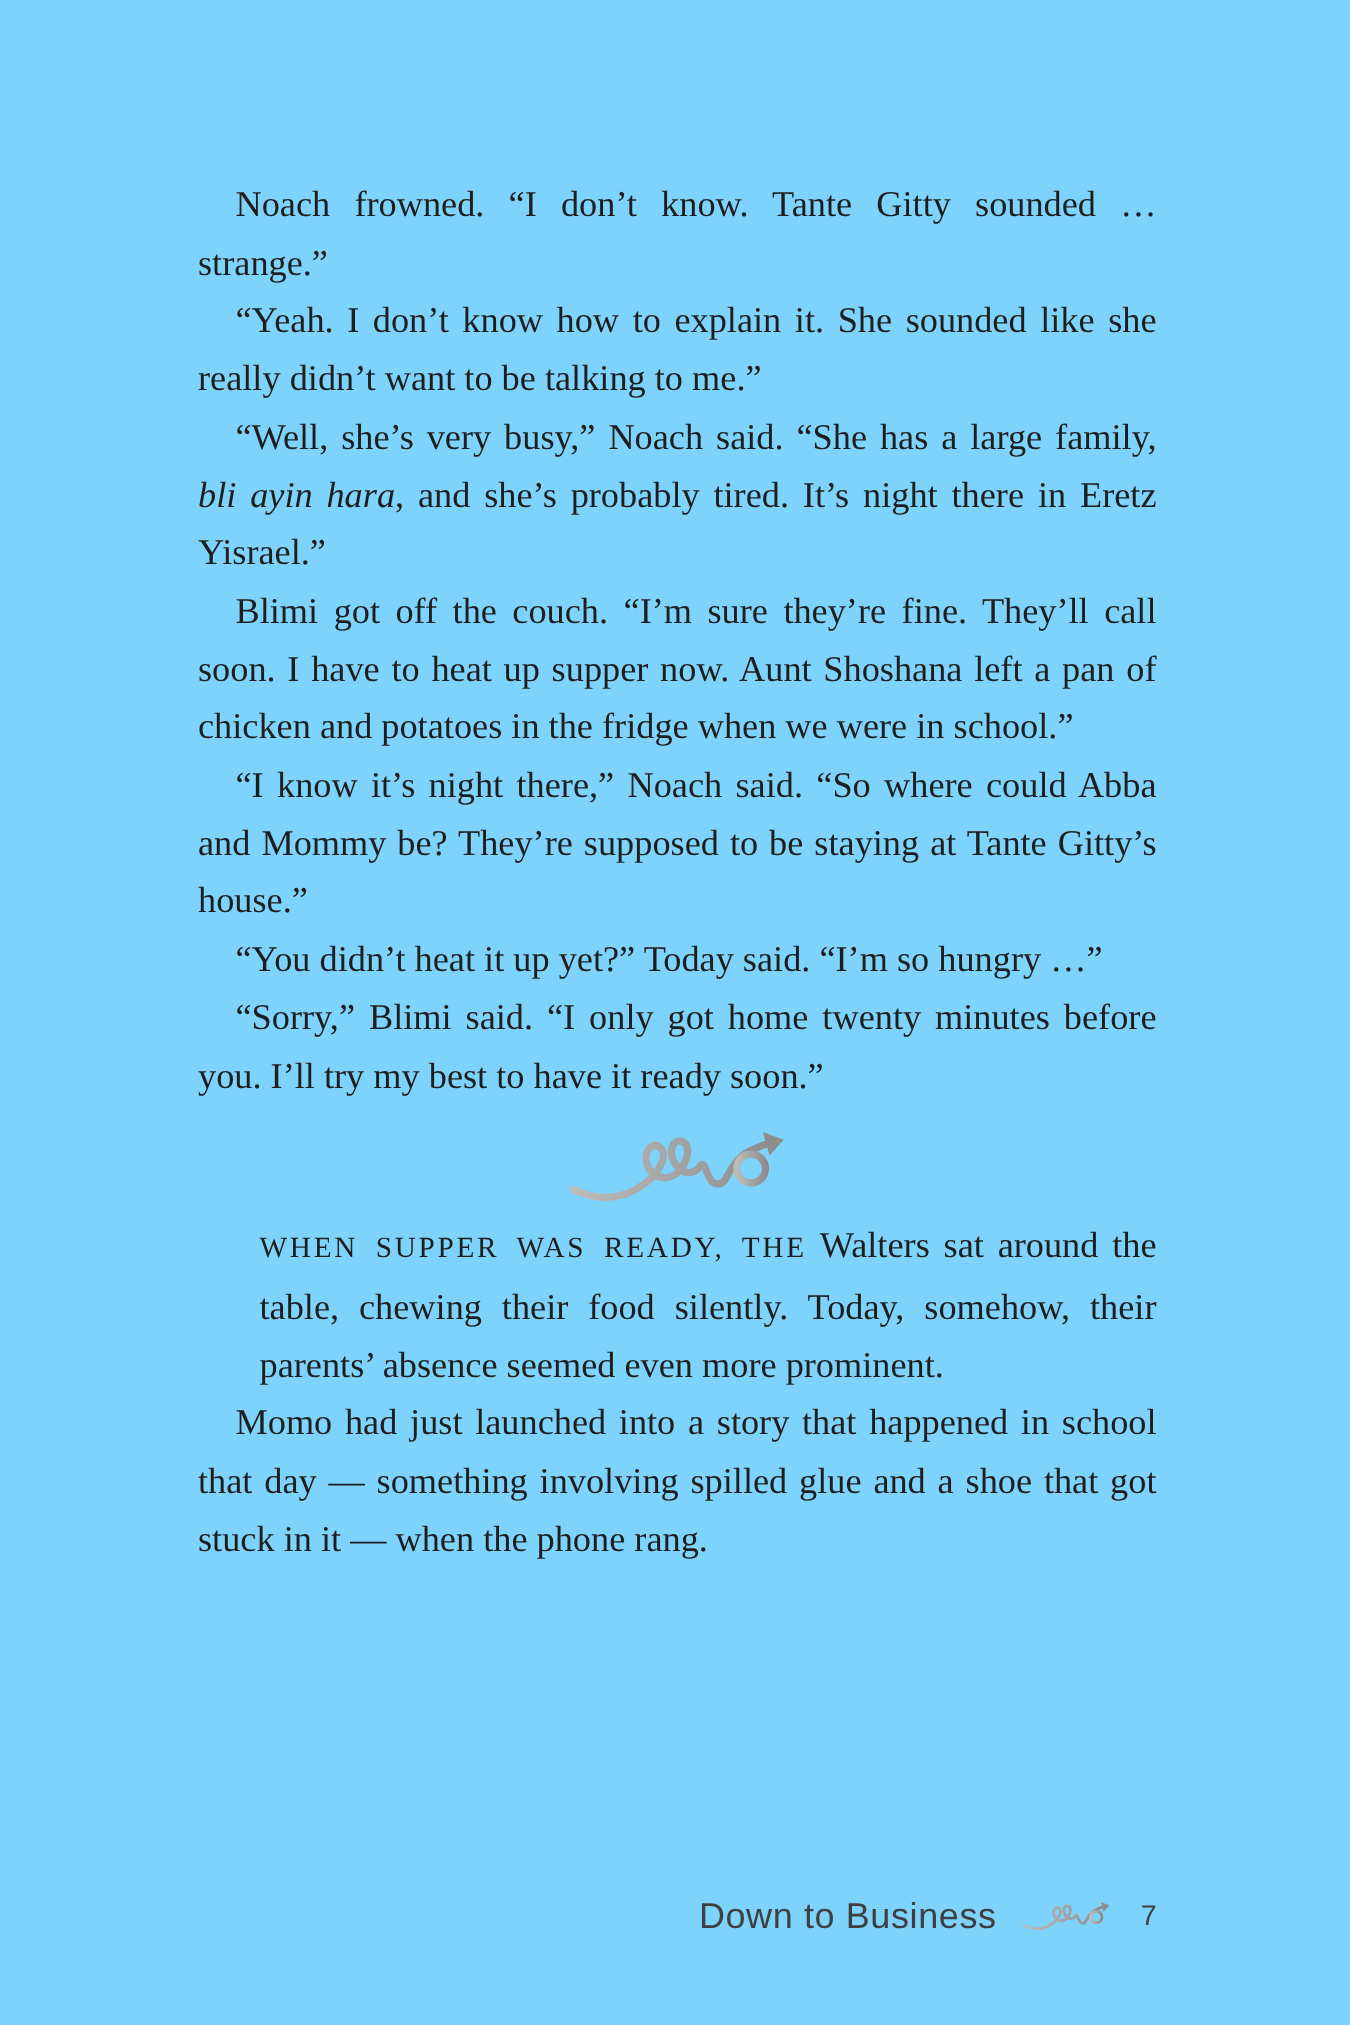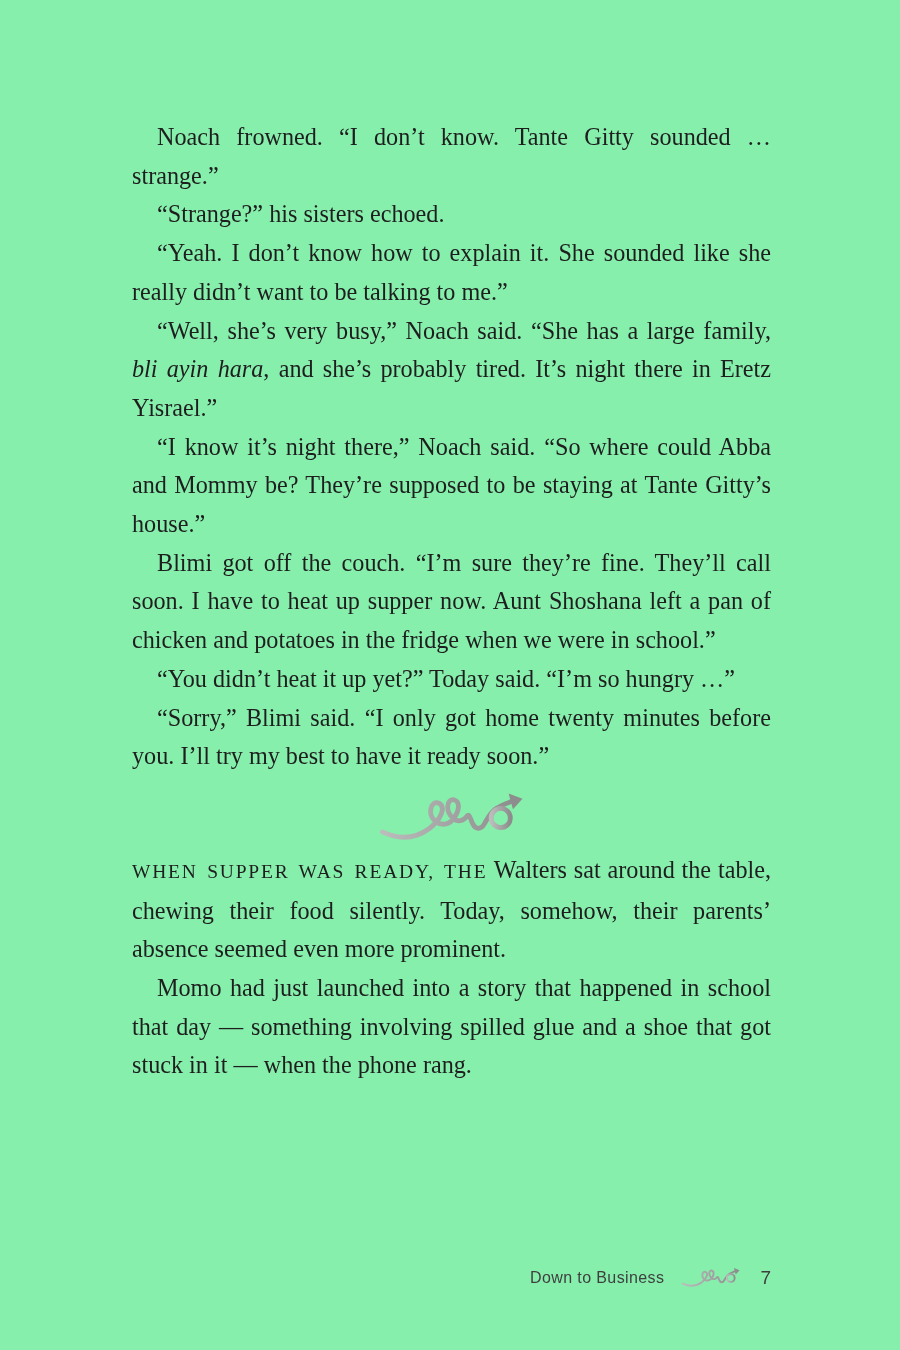--- a/index.html
+++ b/index.html
@@ -10,39 +10,40 @@
   body {
     width: 900px;
     height: 1350px;
     position: relative;
     overflow: hidden;
     font-family: "Liberation Serif", serif;
   }
   .page {
     position: absolute;
     inset: 0;
-    background: #86efac;
+    background: #7dd3fc;
     color: #1e1e1e;
   }
   .text-block {
     position: absolute;
     left: 132px;
     top: 118px;
     width: 639px;
     font-size: 24.2px;
     line-height: 38.7px;
     text-align: justify;
     color: #1e1e1e;
   }
   .para {
     margin: 0;
     text-indent: 25px;
   }
   .para.noindent {
     text-indent: 0;
+    margin-left: 41px;
   }
   .ital {
     font-style: italic;
   }
   .smallcaps {
     font-size: 19.5px;
     letter-spacing: 1.8px;
     word-spacing: 2px;
   }
   .ornament {
@@ -61,21 +62,21 @@
     top: 1260px;
     right: 129px;
     height: 36px;
     display: flex;
     align-items: center;
     gap: 17px;
     font-family: "Liberation Sans", sans-serif;
     color: #3f3f3f;
   }
   .running-head {
-    font-size: 16px;
+    font-size: 24px;
     letter-spacing: 0.4px;
   }
   .footer-squiggle {
     width: 60px;
     height: 22px;
     display: inline-block;
   }
   .folio {
     font-size: 19px;
     margin-left: 2px;
@@ -104,27 +105,26 @@
       <path d="M150 3 L166 9 L155 21 Z" fill="#8d8d8d"></path>
     </g>
   </defs>
 </svg>
 
 <main class="page">
 
   <section class="text-block">
 
     <p class="para">Noach frowned. “I don’t know. Tante Gitty sounded …strange.”</p>
-    <p class="para">“Strange?” his sisters echoed.</p>
     <p class="para">“Yeah. I don’t know how to explain it. She sounded like she really didn’t want to be talking to me.”</p>
 
     <p class="para"><span>“Well, she’s very busy,” Noach said. “She has a large family, </span><span class="ital">bli ayin hara</span><span>, and she’s probably tired. It’s night there in Eretz Yisrael.”</span></p>
 
+    <p class="para">Blimi got off the couch. “I’m sure they’re fine. They’ll call soon. I have to heat up supper now. Aunt Shoshana left a pan of chicken and potatoes in the fridge when we were in school.”</p>
     <p class="para">“I know it’s night there,” Noach said. “So where could Abba and Mommy be? They’re supposed to be staying at Tante Gitty’s house.”</p>
-    <p class="para">Blimi got off the couch. “I’m sure they’re fine. They’ll call soon. I have to heat up supper now. Aunt Shoshana left a pan of chicken and potatoes in the fridge when we were in school.”</p>
     <p class="para">“You didn’t heat it up yet?” Today said. “I’m so hungry …”</p>
     <p class="para">“Sorry,” Blimi said. “I only got home twenty minutes before you. I’ll try my best to have it ready soon.”</p>
 
     <div class="ornament">
       <svg class="ornament-svg" viewBox="0 0 170 62">
           <use href="#squiggle"></use>
         </svg>
     </div>
 
     <p class="para noindent"><span class="smallcaps">WHEN SUPPER WAS READY, THE</span><span> Walters sat around the table, chewing their food silently. Today, somehow, their parents’ absence seemed even more prominent.</span></p>

